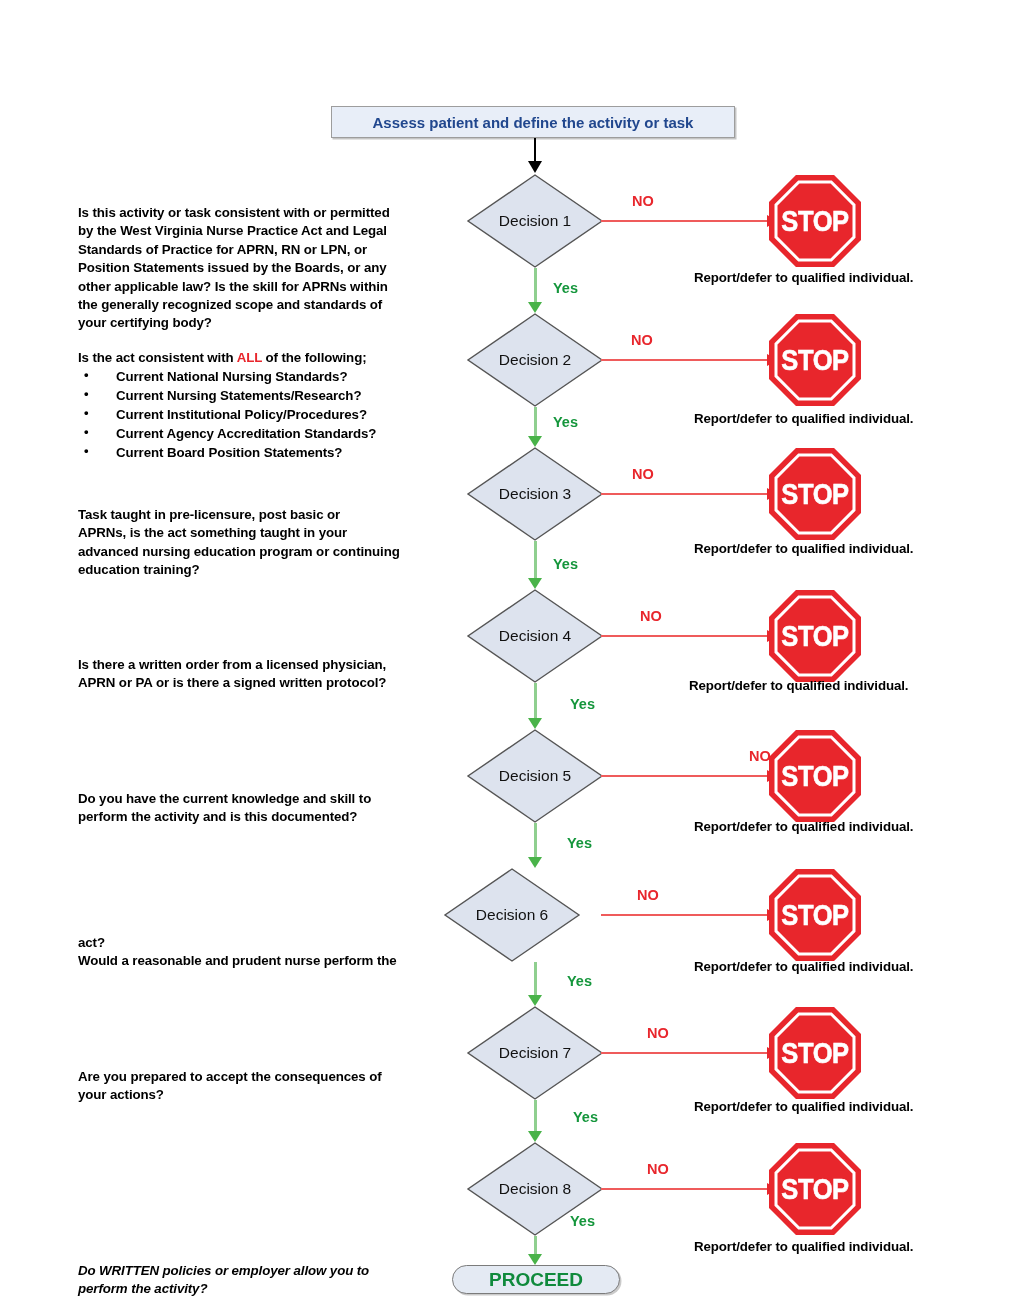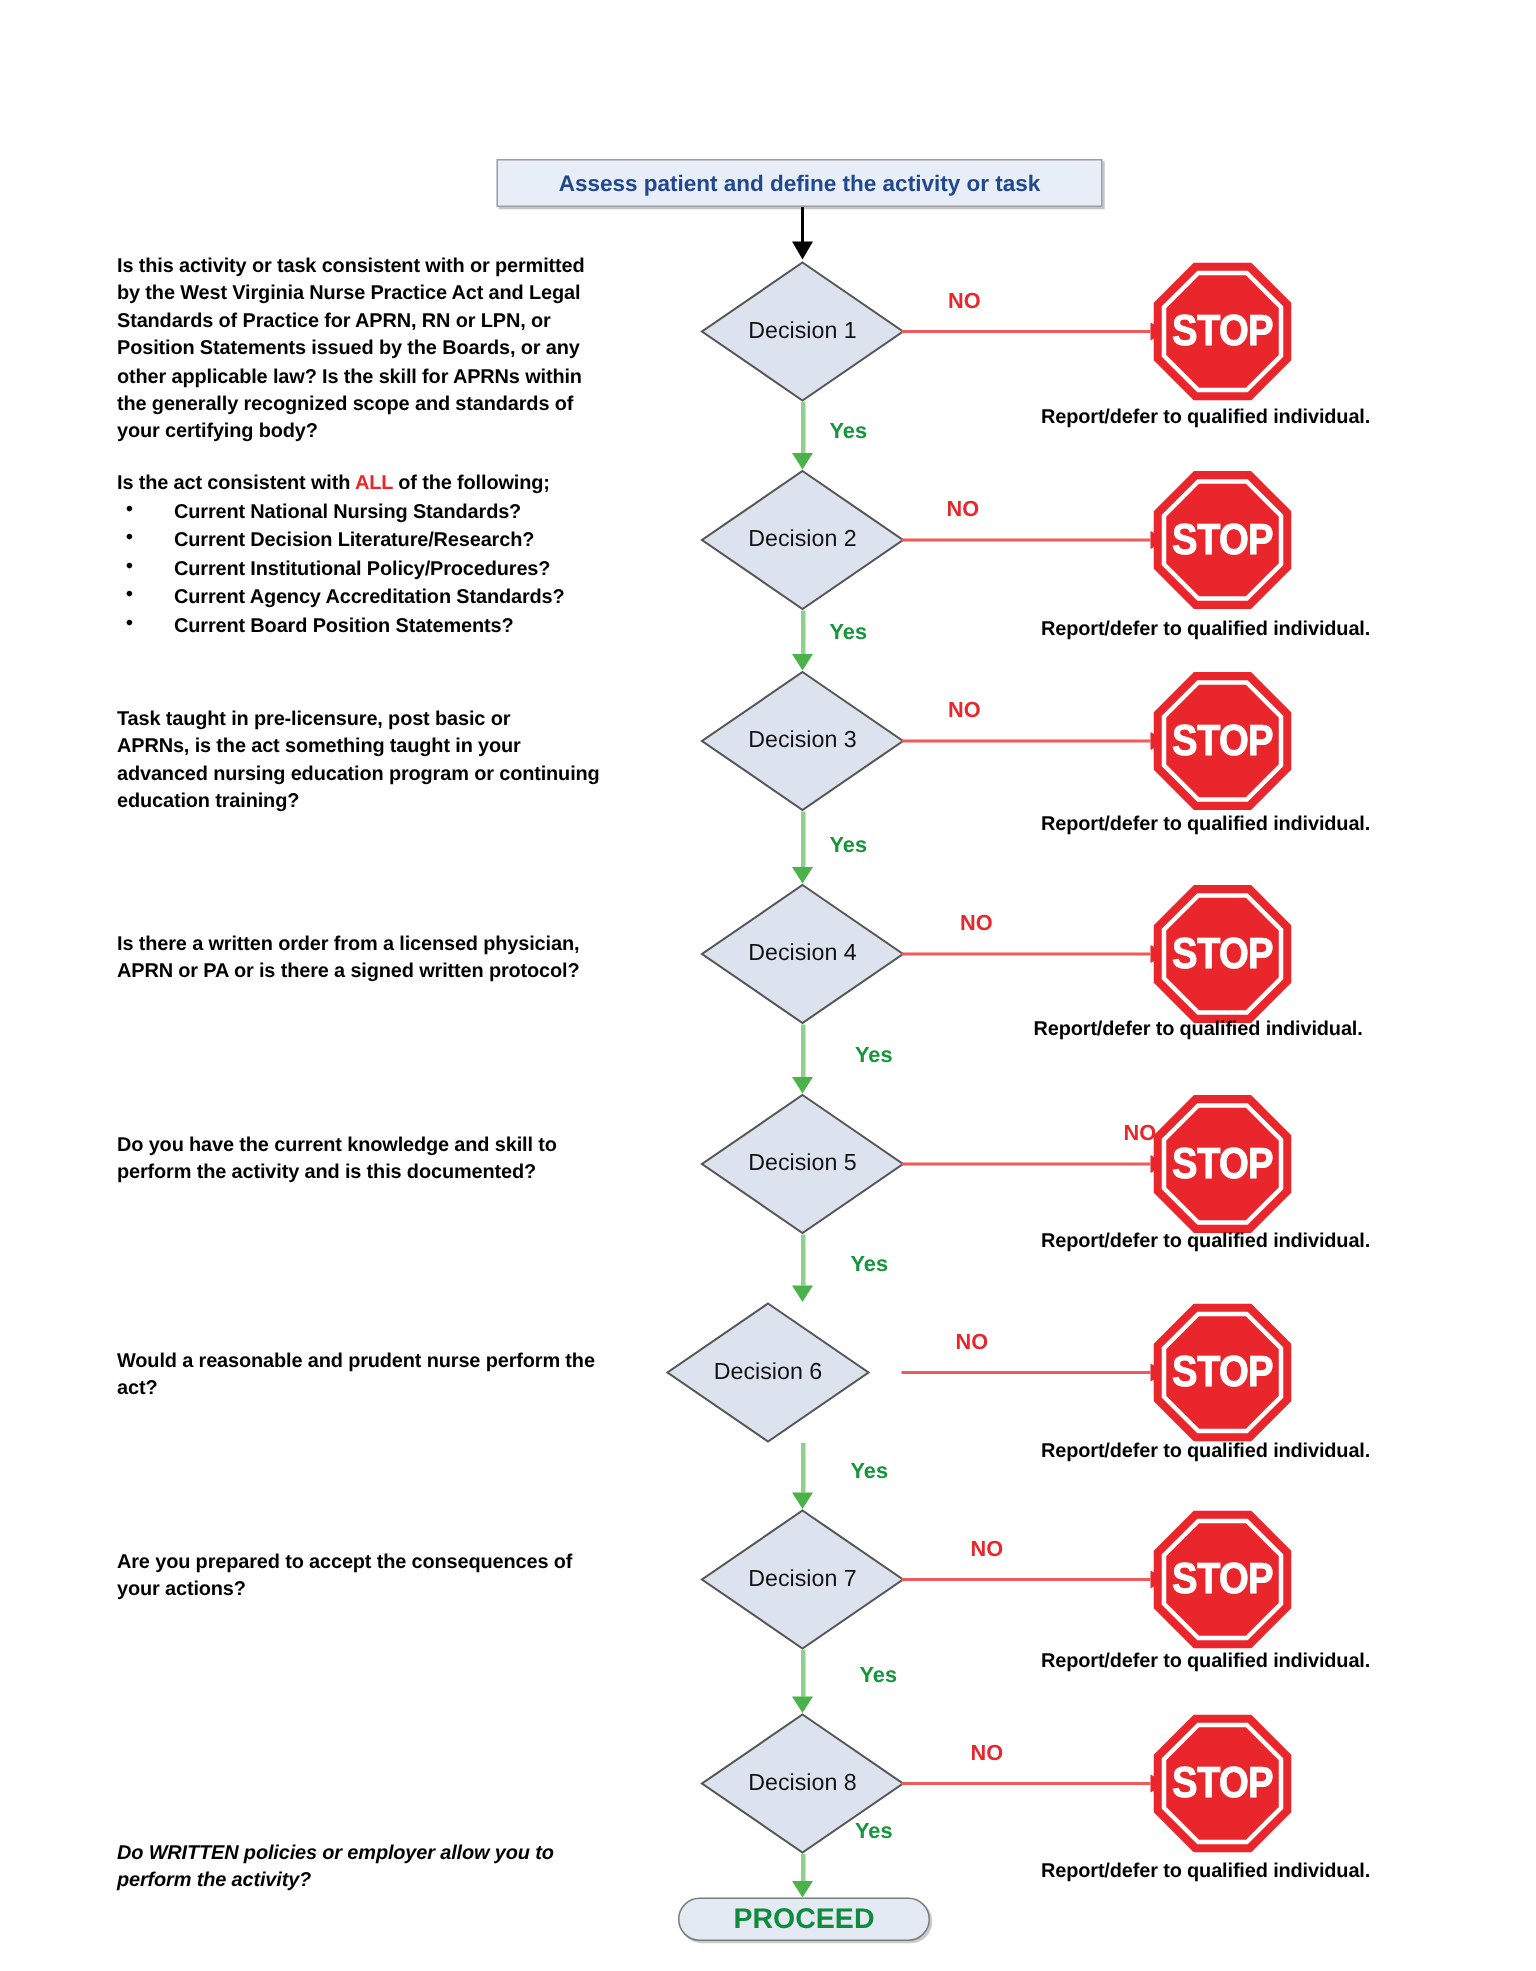--- a/index.html
+++ b/index.html
@@ -54,20 +54,21 @@
   }
 
   
   .prompt {
     position: absolute;
     font-size: 13.3px;
     font-weight: bold;
     line-height: 1.385;
     color: #000000;
     letter-spacing: -0.1px;
+    margin-top: 36px;
   }
   .prompt .red { color: #e8262c; }
   .prompt ul {
     list-style: none;
     margin: 0;
     padding: 0;
   }
   .prompt li {
     position: relative;
     padding-left: 38px;
@@ -248,21 +249,21 @@
         <div class="stoptext">STOP</div>
       </div>
       <div class="report" style="left:694px; top:270px;">Report/defer to qualified individual.</div>
       <div class="vline" style="left:533.5px; top:268px; height:34px;"></div>
       <div class="varrow" style="left:528px; top:302px;"></div>
       <div class="lbl-yes" style="left:553px; top:280px;">Yes</div>
       <div class="prompt" style="left:78px; top:313px; width:372px;">
         <div><span>Is the act consistent with </span><span class="red">ALL</span><span> of the following;</span></div>
         <ul>
           <li>Current National Nursing Standards?</li>
-          <li>Current Decision Literature/Research?</li>
+          <li>Current Nursing Statements/Research?</li>
           <li>Current Institutional Policy/Procedures?</li>
           <li>Current Agency Accreditation Standards?</li>
           <li>Current Board Position Statements?</li>
         </ul>
       </div>
       <div class="diamond" style="left:467px; top:313px;">
         <svg width="136" height="94" viewBox="0 0 136 94">
           <polygon points="68,1 135,47 68,93 1,47" fill="#dde3ee" stroke="#555555" stroke-width="1.4"></polygon>
         </svg>
         <div class="dlabel">Decision 2</div>
@@ -349,22 +350,22 @@
           <polygon points="26.9468,0 65.0532,0 92,26.9468 92,65.0532 65.0532,92 26.9468,92 0,65.0532 0,26.9468" fill="#e8262c" rx="6"></polygon>
           <polygon points="29.8462,7 62.153800000000004,7 85,29.8462 85,62.153800000000004 62.153800000000004,85 29.8462,85 7,62.153800000000004 7,29.8462" fill="none" stroke="#ffffff" stroke-width="3"></polygon>
         </svg>
         <div class="stoptext">STOP</div>
       </div>
       <div class="report" style="left:694px; top:819px;">Report/defer to qualified individual.</div>
       <div class="vline" style="left:533.5px; top:823px; height:34px;"></div>
       <div class="varrow" style="left:528px; top:857px;"></div>
       <div class="lbl-yes" style="left:567px; top:835px;">Yes</div>
       <div class="prompt" style="left:78px; top:898px; width:372px;">
+        <div>act?</div>
         <div>Would a reasonable and prudent nurse perform the</div>
-        <div>act?</div>
       </div>
       <div class="diamond" style="left:444px; top:868px;">
         <svg width="136" height="94" viewBox="0 0 136 94">
           <polygon points="68,1 135,47 68,93 1,47" fill="#dde3ee" stroke="#555555" stroke-width="1.4"></polygon>
         </svg>
         <div class="dlabel">Decision 6</div>
       </div>
       <div class="hline" style="left:601px; top:914.25px; width:166px;"></div>
       <div class="harrow" style="left:767px; top:909px;"></div>
       <div class="lbl-no" style="left:637px; top:887px;">NO</div>

